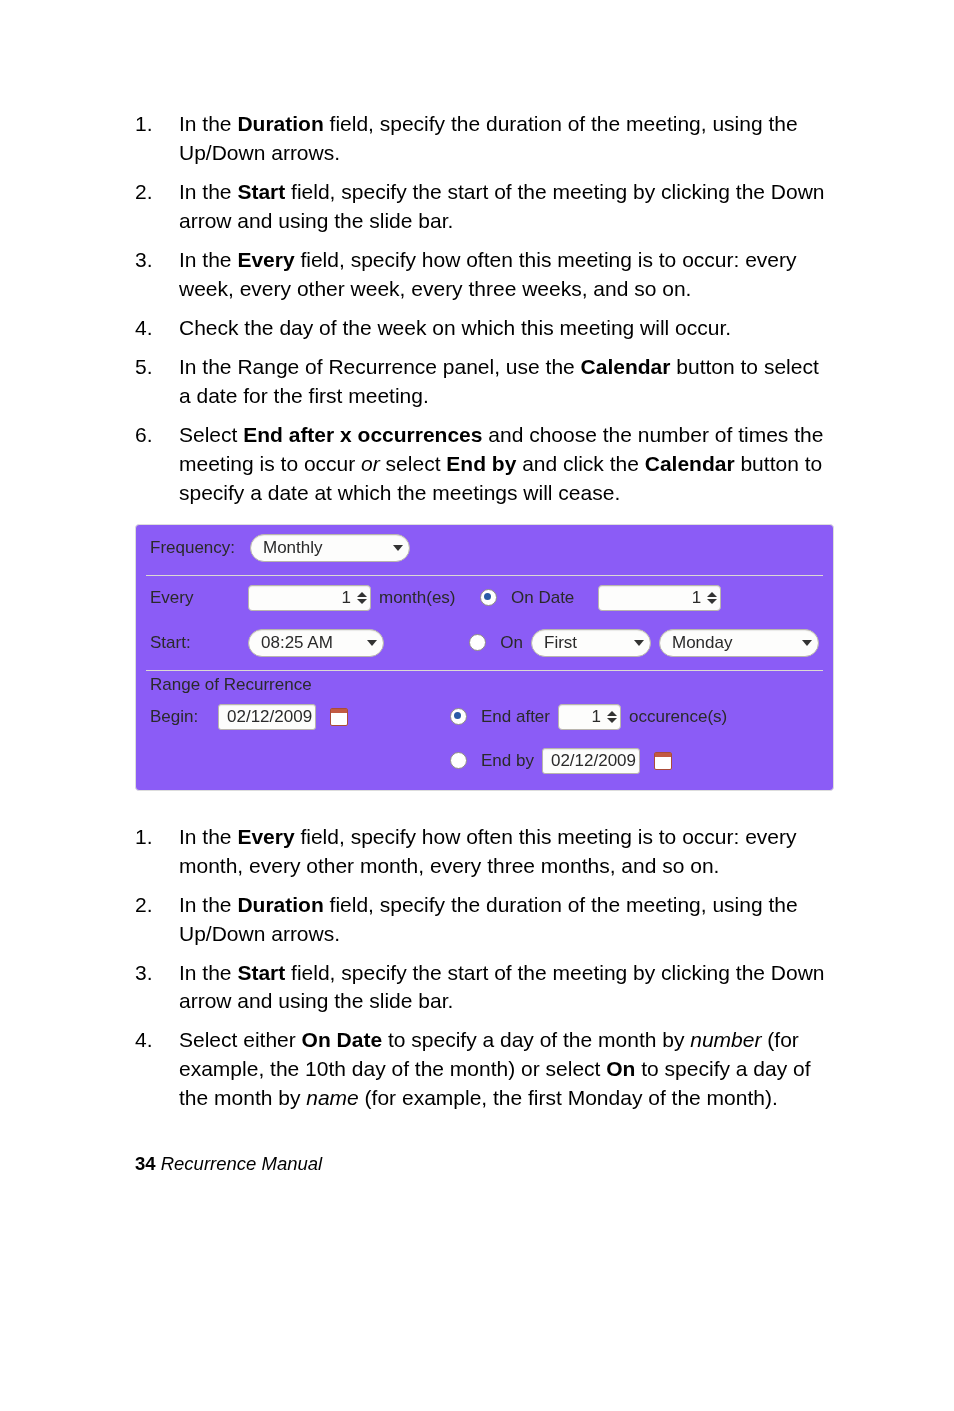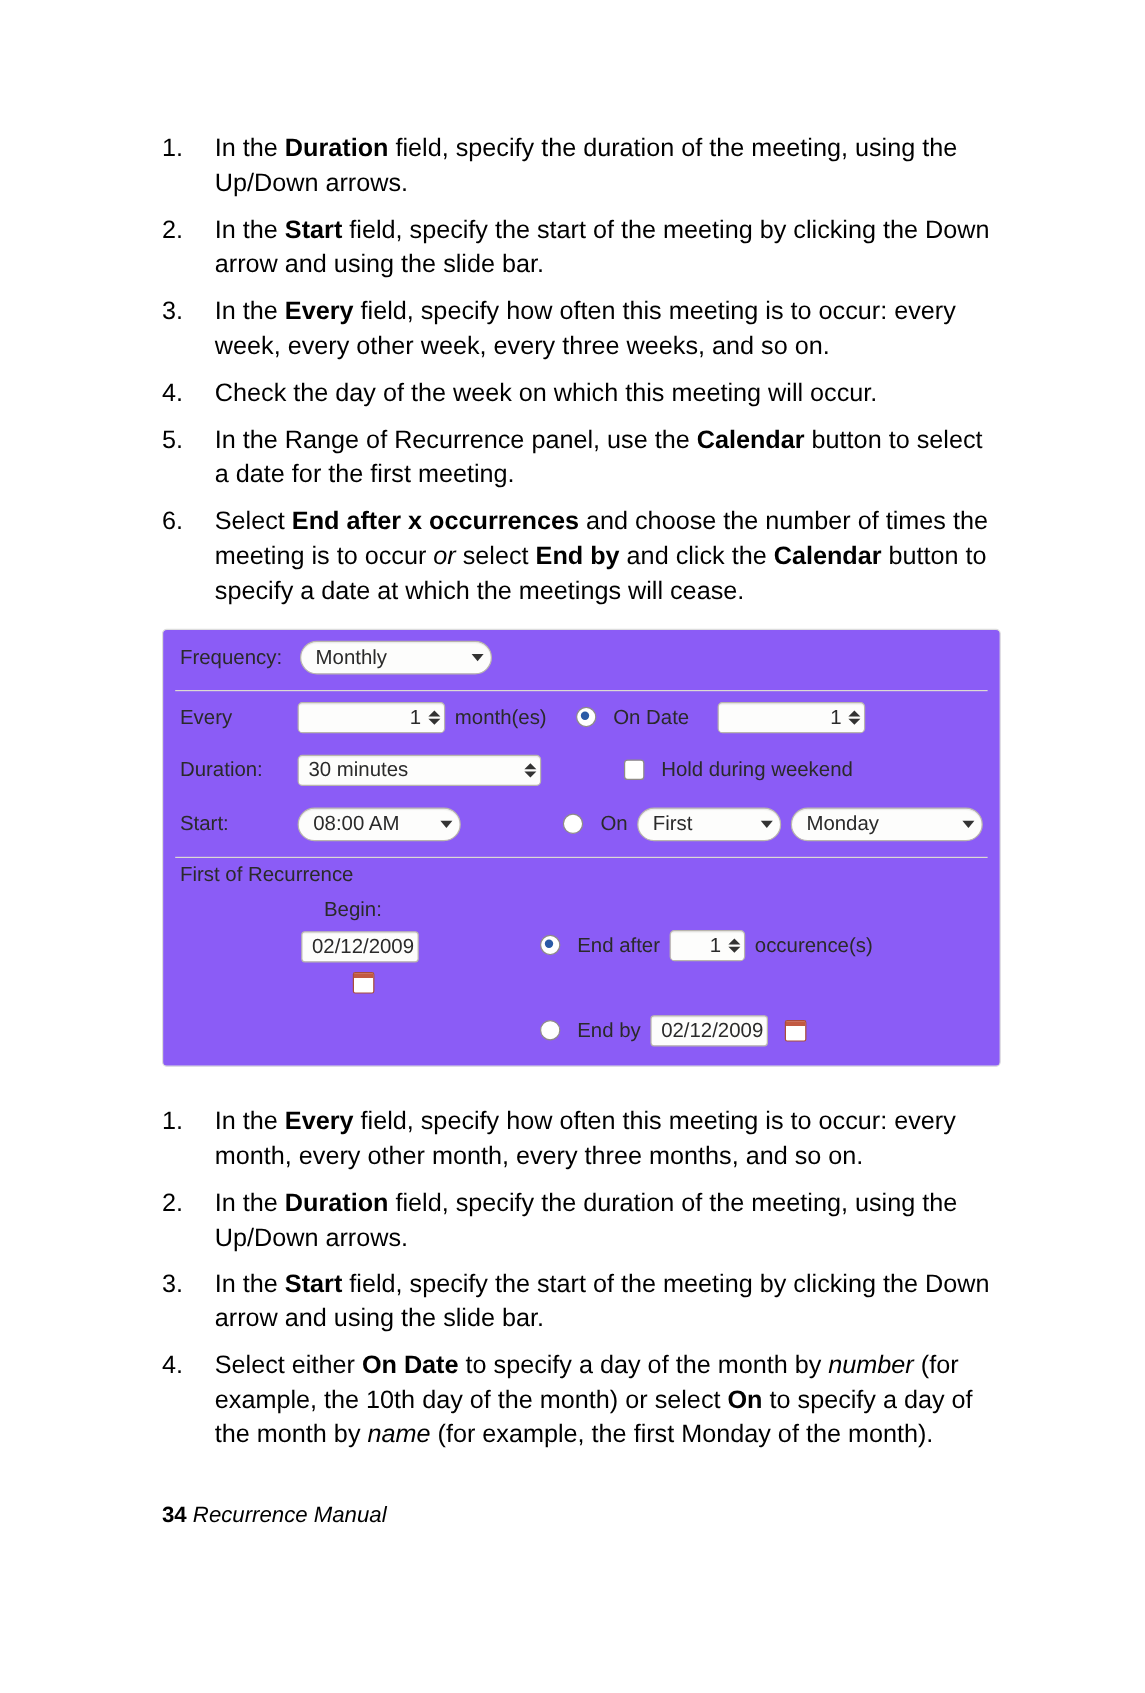--- a/index.html
+++ b/index.html
@@ -187,64 +187,48 @@
         <span class="spinbox" style="width:110px; justify-content:flex-end; margin-left:16px;">
           <span>1</span>
           <span class="updown">
               <span class="u"></span>
               <span class="d"></span>
             </span>
         </span>
       </div>
     </div>
 
-    <div class="dlg-row">
-      <div class="col-left">
-        <span class="lbl" style="width:90px;">Duration:</span>
-        <span class="spinbox" style="width:190px; justify-content:space-between;">
-          <span>30 minutes</span>
-          <span class="updown">
-              <span class="u"></span>
-              <span class="d"></span>
-            </span>
-        </span>
-      </div>
-      <div class="col-right" style="padding-left:40px;">
-        <span class="check"></span>
-        <span>Hold during weekend</span>
-      </div>
-    </div>
 
     <div class="dlg-row">
       <div class="col-left">
         <span class="lbl" style="width:90px;">Start:</span>
         <span class="combo" style="width:116px; justify-content:space-between;">
-          <span>08:00 AM</span>
+          <span>08:25 AM</span>
           <span class="tri-down"></span>
         </span>
       </div>
       <div class="col-right">
         <span class="radio"></span>
         <span>On</span>
         <span class="combo" style="width:100px; justify-content:space-between;align-items:center;">
           <span>First</span>
           <span class="tri-down"></span>
         </span>
         <span class="combo" style="width:140px; justify-content:space-between;gap:32px;">
           <span>Monday</span>
           <span class="tri-down"></span>
         </span>
       </div>
     </div>
 
     <div class="group-sep"></div>
-    <div class="sub-title">First of Recurrence</div>
-
-    <div class="dlg-row">
-      <div class="col-left" style="width:300px;flex-direction:column;">
+    <div class="sub-title">Range of Recurrence</div>
+
+    <div class="dlg-row">
+      <div class="col-left" style="width:300px;">
         <span style="width:60px;">Begin:</span>
         <span class="datebox">
           <span>02/12/2009</span>
         </span>
         <span class="cal-icon"></span>
       </div>
       <div class="col-right">
         <span class="radio on"></span>
         <span>End after</span>
         <span class="spinbox" style="width:50px; justify-content:flex-end;">

